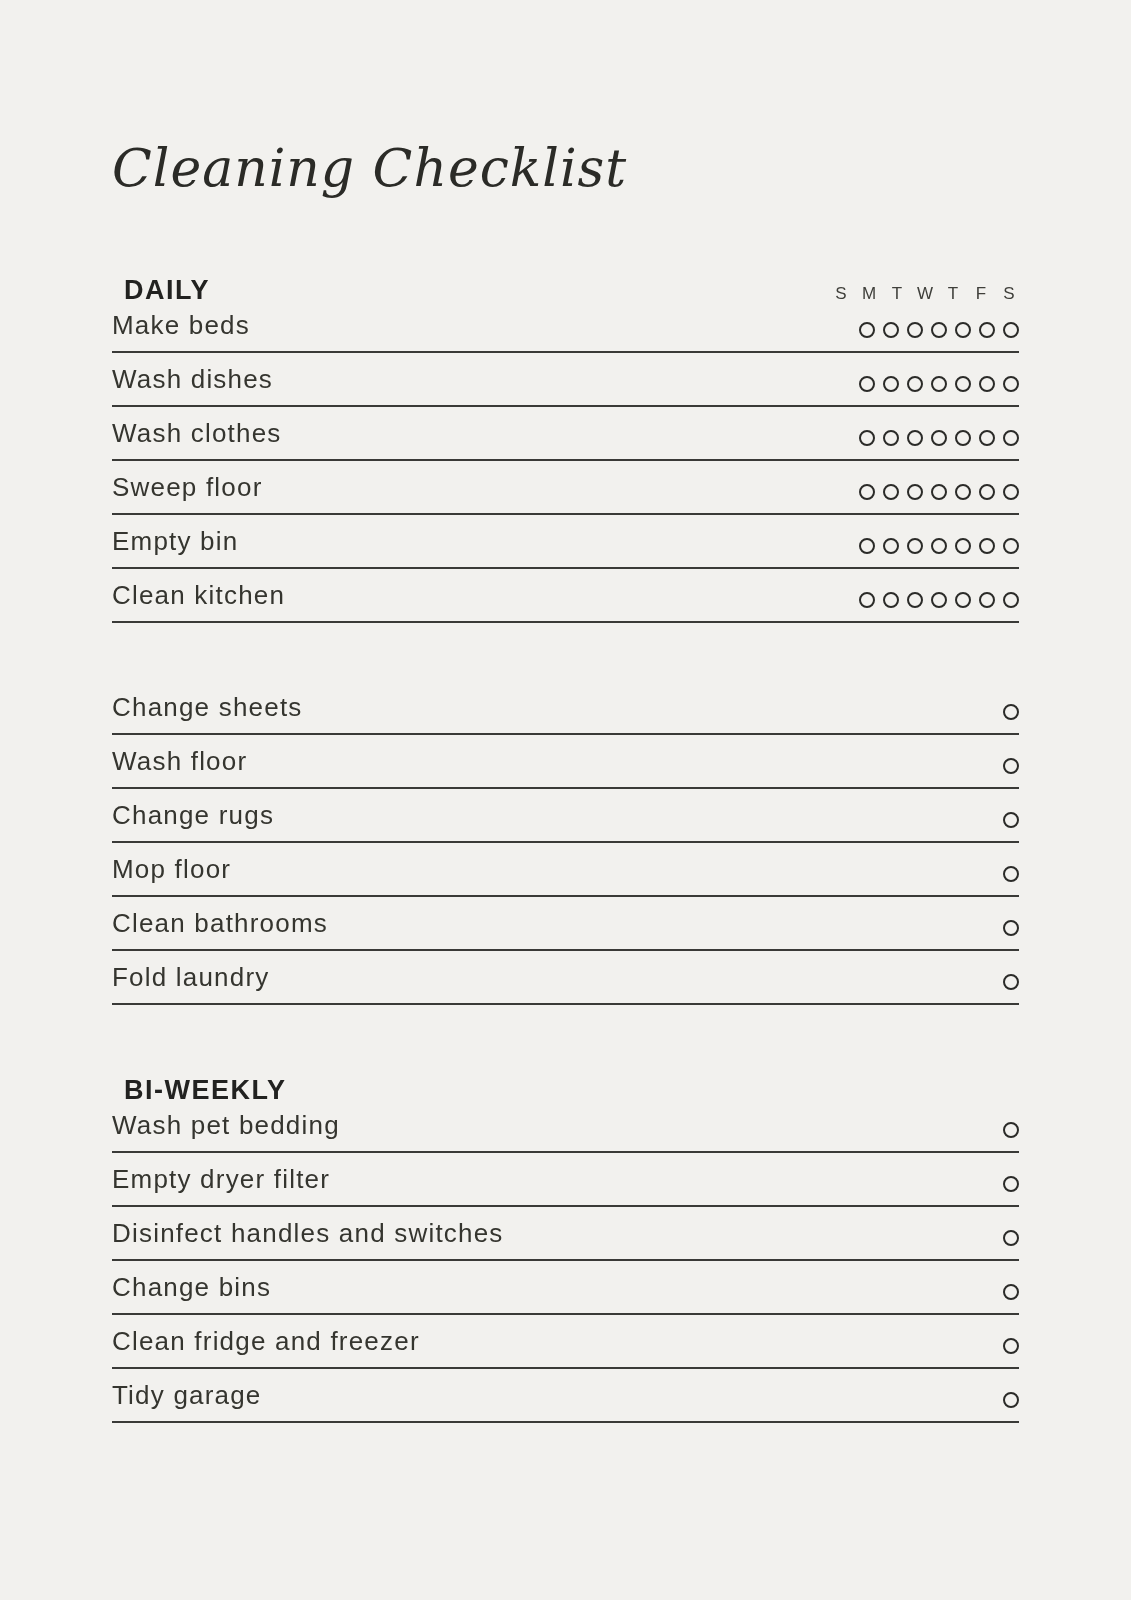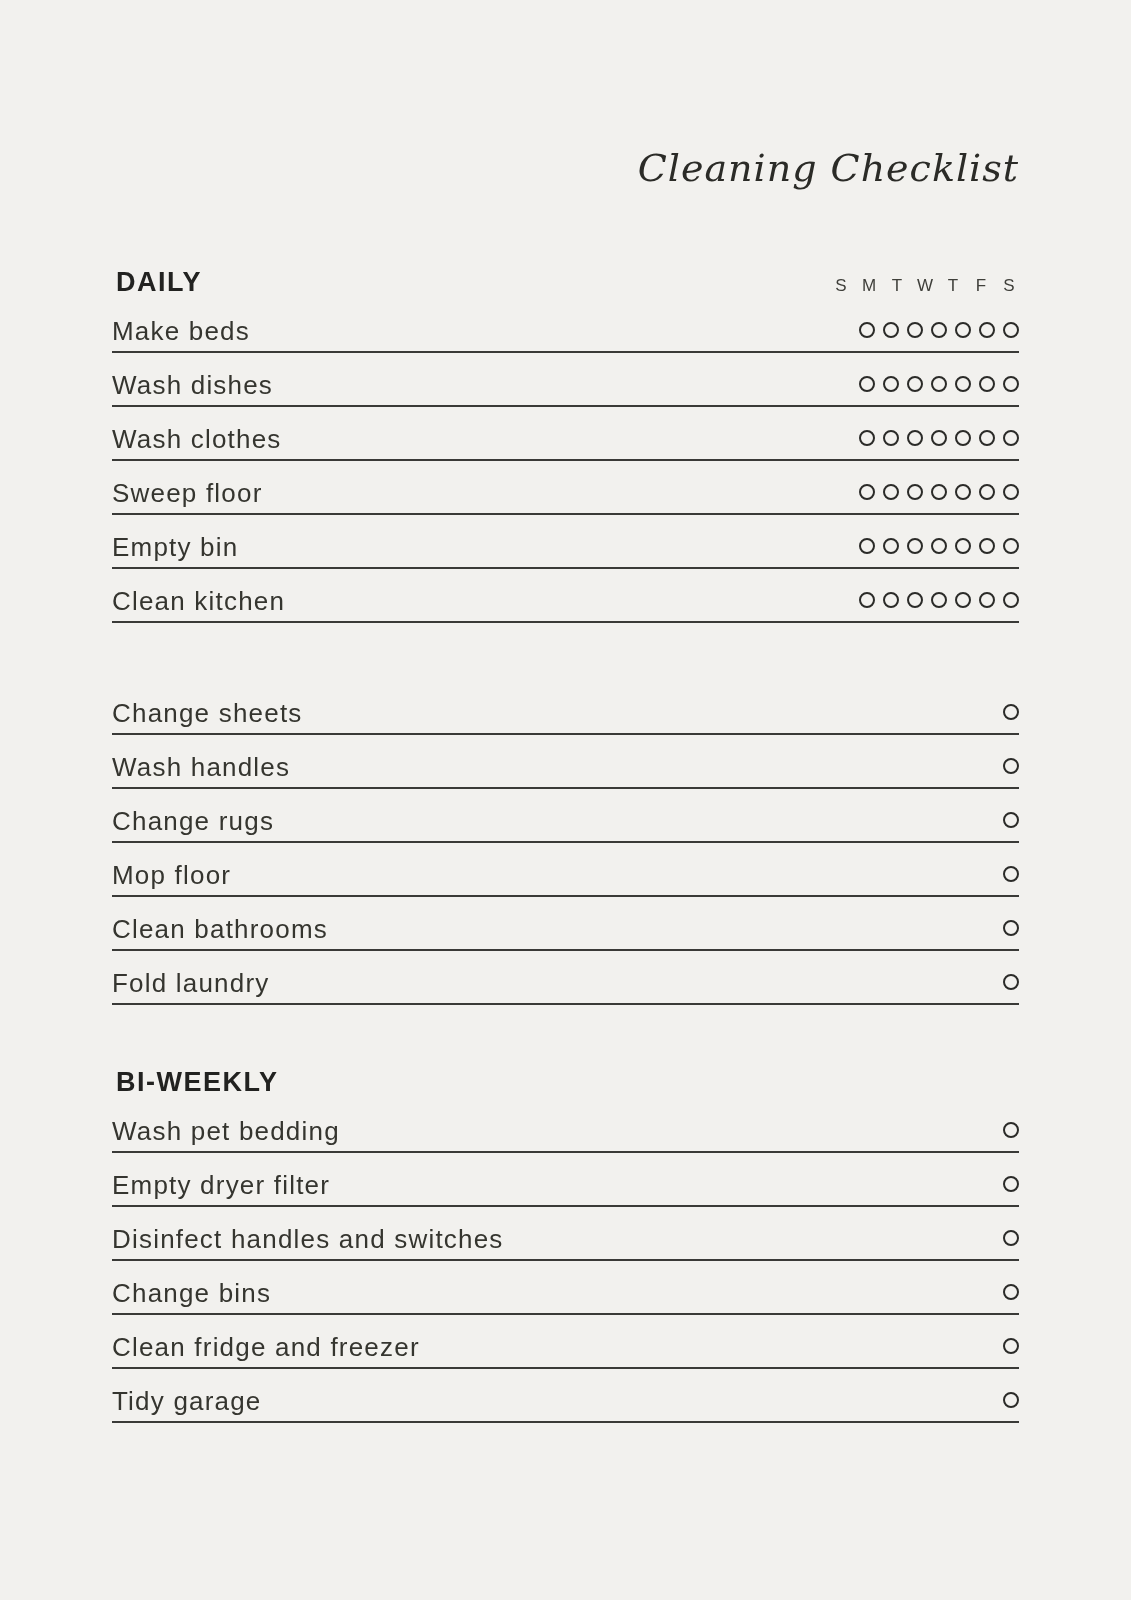--- a/index.html
+++ b/index.html
@@ -12,39 +12,39 @@
     overflow: hidden;
   }
   .page {
     box-sizing: border-box;
     width: 1131px;
     height: 1600px;
     padding: 138px 112px 0 112px;
   }
   .title {
     margin: 0 0 64px 0;
-    text-align: right;
+    text-align: left;
     font-family: "DejaVu Serif", serif;
     font-style: italic;
     font-weight: 400;
-    font-size: 38px;
+    font-size: 52px;
     line-height: 61px;
     letter-spacing: 1px;
     color: #2b2b27;
   }
   .section + .section { margin-top: 58px; }
   .section-header {
     display: flex;
     justify-content: space-between;
     align-items: baseline;
     height: 30px;
     margin-bottom: 6px;
   }
   .section-label {
-    margin: 4px;
+    margin: 12px;
     font-size: 27px;
     line-height: 30px;
     font-weight: 700;
     letter-spacing: 1.5px;
     color: #222220;
   }
   .day-letters {
     display: flex;
     gap: 8px;
   }
@@ -60,21 +60,21 @@
     justify-content: space-between;
     align-items: flex-end;
     height: 52px;
     border-bottom: 2px solid #3a3a37;
   }
   .item-label {
     font-size: 26px;
     font-weight: 300;
     letter-spacing: 1.2px;
     color: #35352f;
-    padding-bottom: 4px;
+    padding-bottom: 10px;
     white-space: nowrap;
   }
   .circles {
     display: flex;
     gap: 8px;
     margin-bottom: 13px;
   }
   .circle {
     width: 16px;
     height: 16px;
@@ -188,21 +188,21 @@
   <section class="section">
     <div class="rows">
   <div class="row">
     <span class="item-label">Change sheets</span>
     <span class="circles">
               <button class="circle"></button>
             </span>
   </div>
 
   <div class="row">
-    <span class="item-label">Wash handles</span>
+    <span class="item-label">Wash floor</span>
     <span class="circles">
               <button class="circle"></button>
             </span>
   </div>
 
   <div class="row">
     <span class="item-label">Change rugs</span>
     <span class="circles">
               <button class="circle"></button>
             </span>

